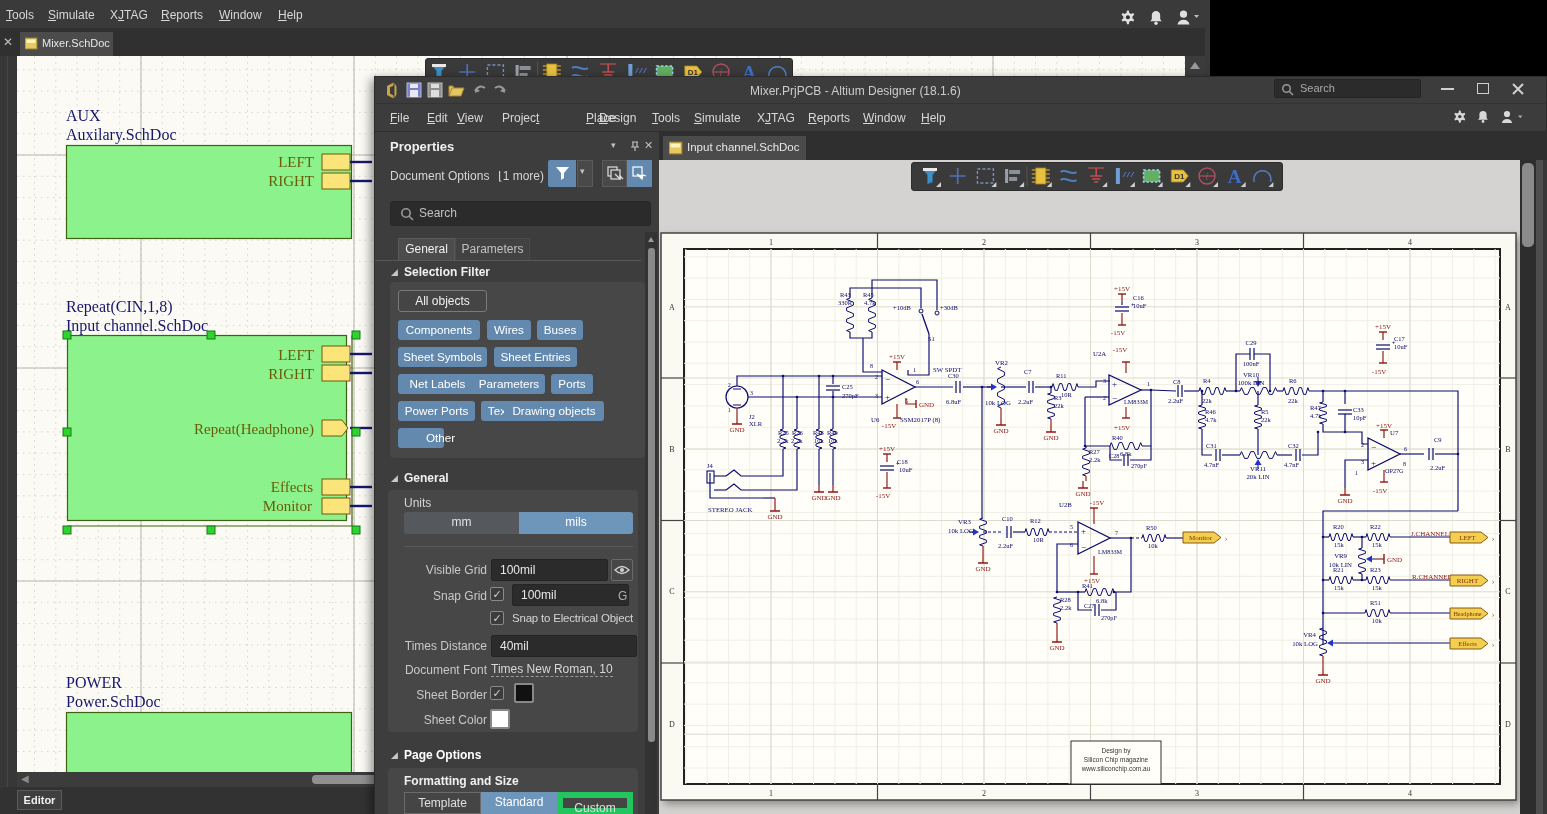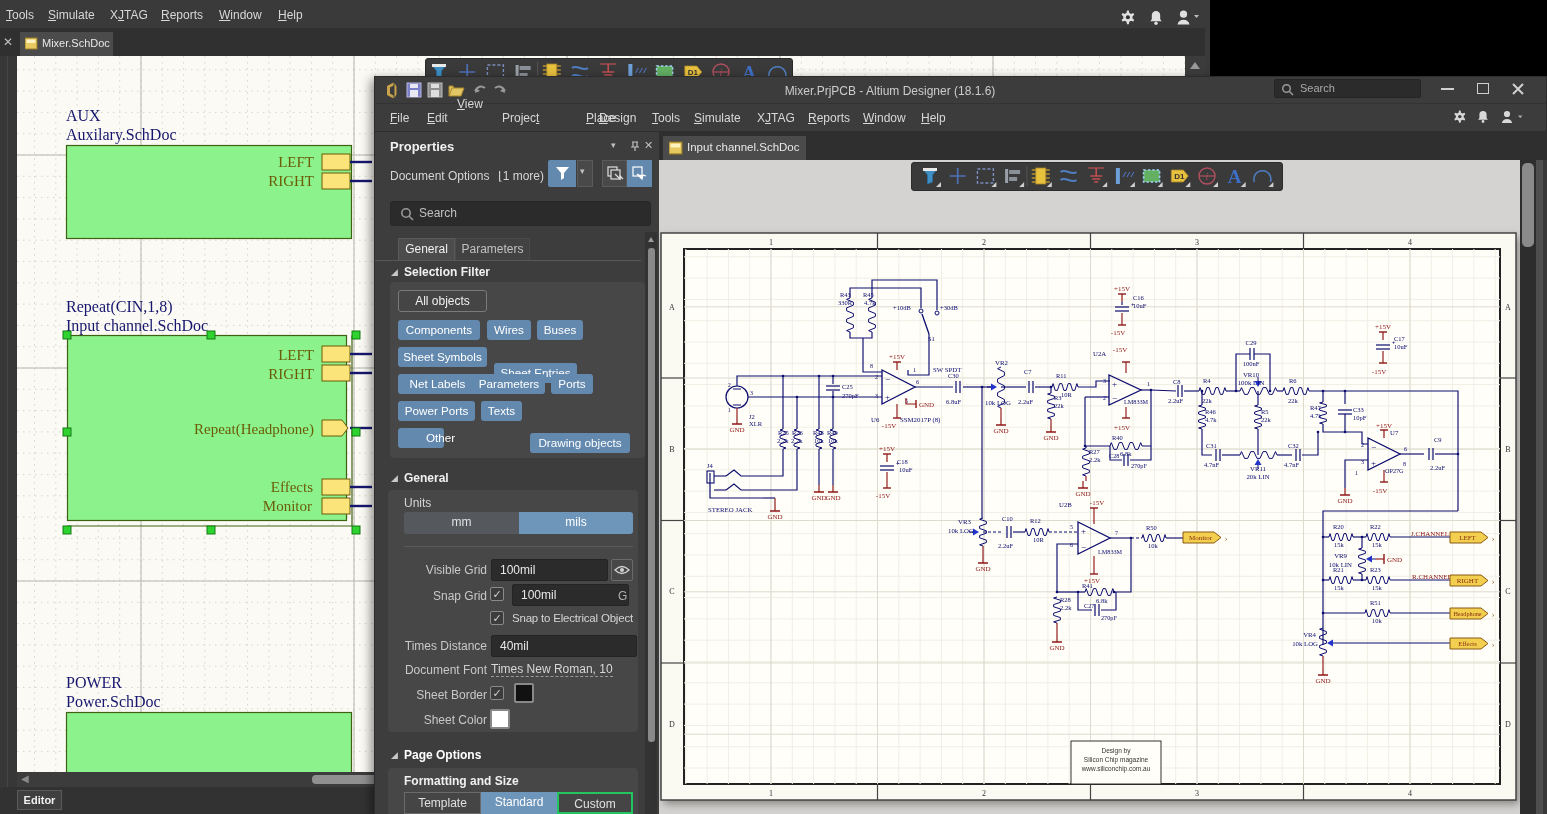--- a/index.html
+++ b/index.html
@@ -260,37 +260,37 @@
       <rect x="27" y="3" width="8" height="4" fill="#e8e8f2"></rect>
 <rect x="45" y="2" width="14" height="14" fill="#8f8f8f" stroke="#bdbdbd" stroke-width="1"></rect>
       <rect x="48" y="9" width="8" height="7" fill="#dedede"></rect>
       <rect x="48" y="3" width="8" height="4" fill="#dedede"></rect>
 <path d="M66,15 L69,7 L81,7 L78,15 Z M66,15 L66,5 L70,5 L71,7" fill="#e3c664" stroke="#a8862a" stroke-width="1"></path>
 <path d="M92,10 q4,-7 10,-3" fill="none" stroke="#9a9a9a" stroke-width="2"></path>
       <path d="M92,12 l1,-5 l4,3 Z" fill="#9a9a9a"></path>
 <path d="M122,10 q-4,-7 -10,-3" fill="none" stroke="#9a9a9a" stroke-width="2"></path>
       <path d="M122,12 l-1,-5 l-4,3 Z" fill="#9a9a9a"></path>
 </svg>
-<div class="abs" style="left:750px;top:84px;width:280px;text-align:center;color:#cccccc;font-size:12px;">Mixer.PrjPCB - Altium Designer (18.1.6)</div>
+<div class="abs" style="left:750px;top:84px;width:280px;text-align:left;color:#cccccc;font-size:12px;">Mixer.PrjPCB - Altium Designer (18.1.6)</div>
 <div class="abs" style="left:1274px;top:79px;width:147px;height:19px;background:#2b2b2b;border:1px solid #252525;border-radius:2px;">
 <svg class="abs" style="left:6px;top:3px;" width="13" height="13" viewBox="0 0 13 13">
         <circle cx="5.5" cy="5.5" r="3.8" fill="none" stroke="#999" stroke-width="1.5"></circle>
         <line x1="8.5" y1="8.5" x2="12" y2="12" stroke="#999" stroke-width="1.5"></line>
       </svg>
 <span class="abs" style="left:25px;top:2px;color:#aaa;font-size:11px;">Search</span>
     </div>
 <div class="abs" style="left:1441px;top:88px;width:13px;height:2px;background:#d0d0d0;"></div>
 <div class="abs" style="left:1477px;top:83px;width:12px;height:11px;border:1.5px solid #d0d0d0;"></div>
 <svg class="abs" style="left:1511px;top:82px;" width="14" height="14" viewBox="0 0 14 14">
       <path d="M2,2 L12,12 M12,2 L2,12" stroke="#d0d0d0" stroke-width="2"></path>
     </svg>
 <div class="abs" style="left:375px;top:104px;width:1171px;height:28px;background:#3c3c3c;border-bottom:1px solid #2e2e2e;"></div>
 <span class="menu-item abs" style="left:390px;top:111px;"><u>F</u>ile</span>
 <span class="menu-item abs" style="left:427px;top:111px;"><u>E</u>dit</span>
-<span class="menu-item abs" style="left:457px;top:97px;"><u>V</u>iew</span>
+<span class="menu-item abs" style="left:457px;top:111px;"><u>V</u>iew</span>
 <span class="menu-item abs" style="left:502px;top:111px;text-align:right;">Projec<u>t</u></span>
 <span class="menu-item abs" style="left:554px;top:111px;margin-left:32px;"><u>P</u>lace</span>
 <span class="menu-item abs" style="left:599px;top:111px;"><u>D</u>esign</span>
 <span class="menu-item abs" style="left:652px;top:111px;"><u>T</u>ools</span>
 <span class="menu-item abs" style="left:694px;top:111px;"><u>S</u>imulate</span>
 <span class="menu-item abs" style="left:757px;top:111px;">X<u>J</u>TAG</span>
 <span class="menu-item abs" style="left:808px;top:111px;"><u>R</u>eports</span>
 <span class="menu-item abs" style="left:863px;top:111px;"><u>W</u>indow</span>
 <span class="menu-item abs" style="left:921px;top:111px;"><u>H</u>elp</span>
 <svg class="abs" style="left:1452px;top:108px;" width="90" height="22" viewBox="0 0 90 22">
@@ -343,27 +343,27 @@
 <div class="abs" style="left:455px;top:238px;width:75px;height:22px;background:#424242;border:1px solid #4a4a4a;border-bottom:none;color:#c0c0c0;font-size:12px;text-align:center;line-height:21px;">Parameters</div>
 <div class="abs" style="left:375px;top:260px;width:266px;height:1px;background:#585858;"></div>
 <span class="abs" style="left:391px;top:267px;color:#c8c8c8;font-size:9px;">◢</span>
 <span class="abs" style="left:404px;top:265px;color:#f0f0f0;font-size:12px;font-weight:bold;">Selection Filter</span>
 <div class="abs" style="left:390px;top:282px;width:255px;height:176px;background:#474747;border-radius:4px;"></div>
 <div class="abs" style="left:398px;top:290px;width:89px;height:22px;background:#454545;border:1px solid #7a7a7a;border-radius:3px;color:#f0f0f0;font-size:12px;text-align:center;line-height:21px;">All objects</div>
 <div class="bluebtn" style="left:398px;top:320px;width:82px;">Components</div>
 <div class="bluebtn" style="left:487px;top:320px;width:44px;">Wires</div>
 <div class="bluebtn" style="left:537px;top:320px;width:46px;">Buses</div>
 <div class="bluebtn" style="left:398px;top:347px;width:89px;">Sheet Symbols</div>
-<div class="bluebtn" style="left:494px;top:347px;width:83px;margin-top:16px;">Sheet Entries</div>
+<div class="bluebtn" style="left:494px;top:347px;width:83px;">Sheet Entries</div>
 <div class="bluebtn" style="left:398px;top:374px;width:79px;">Net Labels</div>
 <div class="bluebtn" style="left:473px;top:374px;width:72px;">Parameters</div>
 <div class="bluebtn" style="left:551px;top:374px;width:42px;">Ports</div>
 <div class="bluebtn" style="left:398px;top:401px;width:77px;">Power Ports</div>
 <div class="bluebtn" style="left:481px;top:401px;width:41px;">Texts</div>
-<div class="bluebtn" style="left:530px;top:401px;width:100px;margin-top:32px;">Drawing objects</div>
+<div class="bluebtn" style="left:504px;top:401px;width:100px;">Drawing objects</div>
 <div class="bluebtn" style="left:398px;top:428px;width:46px;padding-left:28px;">Other</div>
 <span class="abs" style="left:391px;top:473px;color:#c8c8c8;font-size:9px;">◢</span>
 <span class="abs" style="left:404px;top:471px;color:#f0f0f0;font-size:12px;font-weight:bold;">General</span>
 <div class="abs" style="left:388px;top:490px;width:250px;height:242px;background:#474747;border-radius:4px;"></div>
 <span class="abs" style="left:404px;top:496px;color:#d5d5d5;font-size:12px;">Units</span>
 <div class="abs" style="left:404px;top:512px;width:115px;height:22px;background:#55595e;border-radius:3px 0 0 3px;color:#e0e0e0;font-size:12px;text-align:center;line-height:21px;">mm</div>
 <div class="abs" style="left:519px;top:512px;width:114px;height:22px;background:#6e96ba;border-radius:0 3px 3px 0;color:#fff;font-size:12px;text-align:center;line-height:21px;">mils</div>
 <div class="abs" style="left:404px;top:546px;width:229px;height:1px;background:#5a5a5a;"></div>
 <div class="row-label" style="left:387px;top:563px;">Visible Grid</div>
 <div class="dinput" style="left:491px;top:559px;width:117px;">100mil</div>
@@ -386,21 +386,21 @@
 <div class="chk" style="left:490px;top:686px;">✓</div>
 <div class="abs" style="left:514px;top:683px;width:20px;height:20px;background:#111;border:2px solid #888;border-radius:2px;"></div>
 <div class="row-label" style="left:387px;top:713px;">Sheet Color</div>
 <div class="abs" style="left:490px;top:709px;width:20px;height:20px;background:#fff;border:2px solid #888;border-radius:2px;"></div>
 <span class="abs" style="left:391px;top:750px;color:#c8c8c8;font-size:9px;">◢</span>
 <span class="abs" style="left:404px;top:748px;color:#ffffff;font-size:12px;font-weight:bold;">Page Options</span>
 <div class="abs" style="left:388px;top:768px;width:250px;height:46px;background:#474747;border-radius:4px 4px 0 0;"></div>
 <span class="abs" style="left:404px;top:774px;color:#f0f0f0;font-size:12px;font-weight:bold;">Formatting and Size</span>
 <div class="abs" style="left:404px;top:792px;width:77px;height:22px;background:#454545;border:1px solid #6a6a6a;color:#e0e0e0;font-size:12px;text-align:center;line-height:20px;">Template</div>
 <div class="abs" style="left:481px;top:792px;width:76px;height:22px;background:#6e96ba;color:#fff;font-size:12px;text-align:center;line-height:20px;">Standard</div>
-<div class="abs" style="left:557px;top:792px;width:76px;height:22px;background:#454545;border:2px solid #22c55e;color:#e0e0e0;font-size:12px;text-align:center;line-height:20px;">Custom</div>
+<div class="abs" style="left:557px;top:792px;width:76px;height:22px;background:#454545;border:6px solid #22c55e;color:#e0e0e0;font-size:12px;text-align:center;line-height:20px;">Custom</div>
 <div class="abs" style="left:645px;top:232px;width:12px;height:582px;background:#333333;"></div>
 <svg class="abs" style="left:647px;top:236px;" width="8" height="8" viewBox="0 0 8 8">
       <path d="M4,1 L7,6 L1,6 Z" fill="#9a9a9a"></path>
     </svg>
 <div class="abs" style="left:648px;top:248px;width:7px;height:494px;background:#8a8a8a;border-radius:3px;"></div>
 <div class="abs" style="left:659px;top:132px;width:888px;height:28px;background:#2f2f2f;"></div>
 <div class="abs" style="left:663px;top:136px;width:143px;height:24px;background:#4b4b4b;"></div>
 <svg class="abs" style="left:669px;top:141px;" width="14" height="14" viewBox="0 0 13 13">
 <rect x="0" y="1" width="12" height="11" fill="#e8c95f" stroke="#9a7f2a"></rect>
       <rect x="1.5" y="2.5" width="9" height="3.5" fill="#fdf3c0"></rect>

